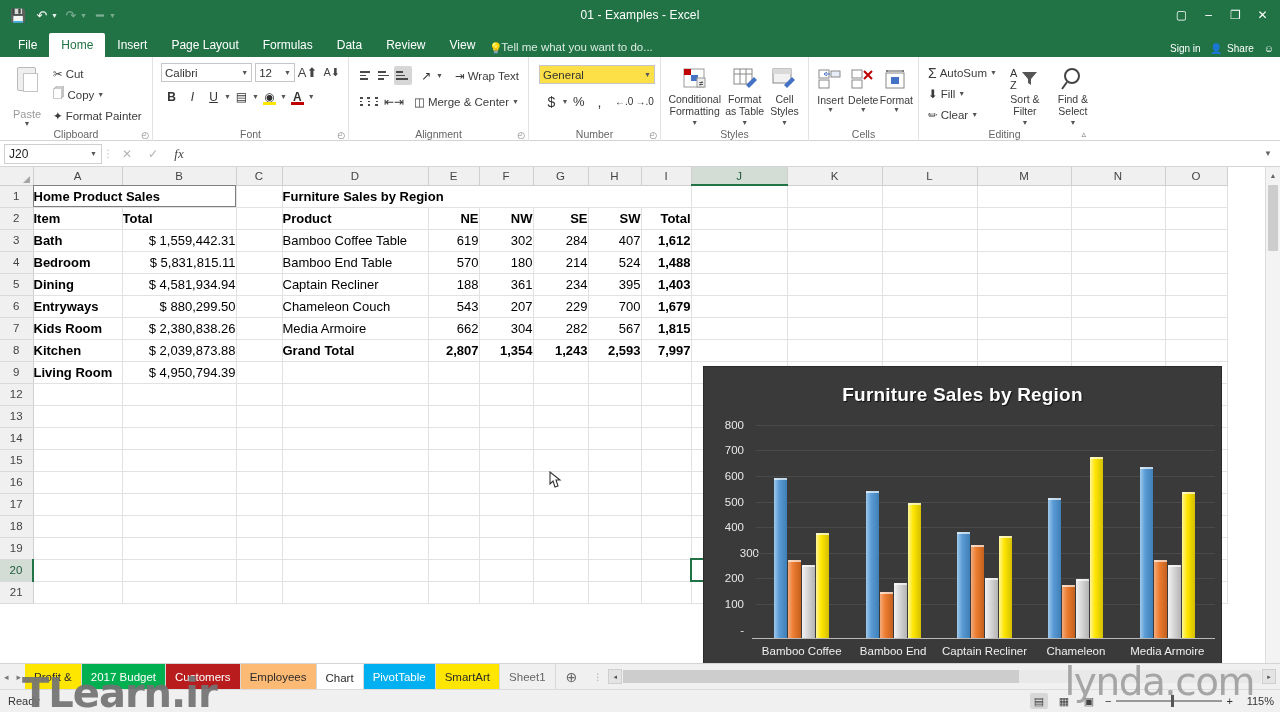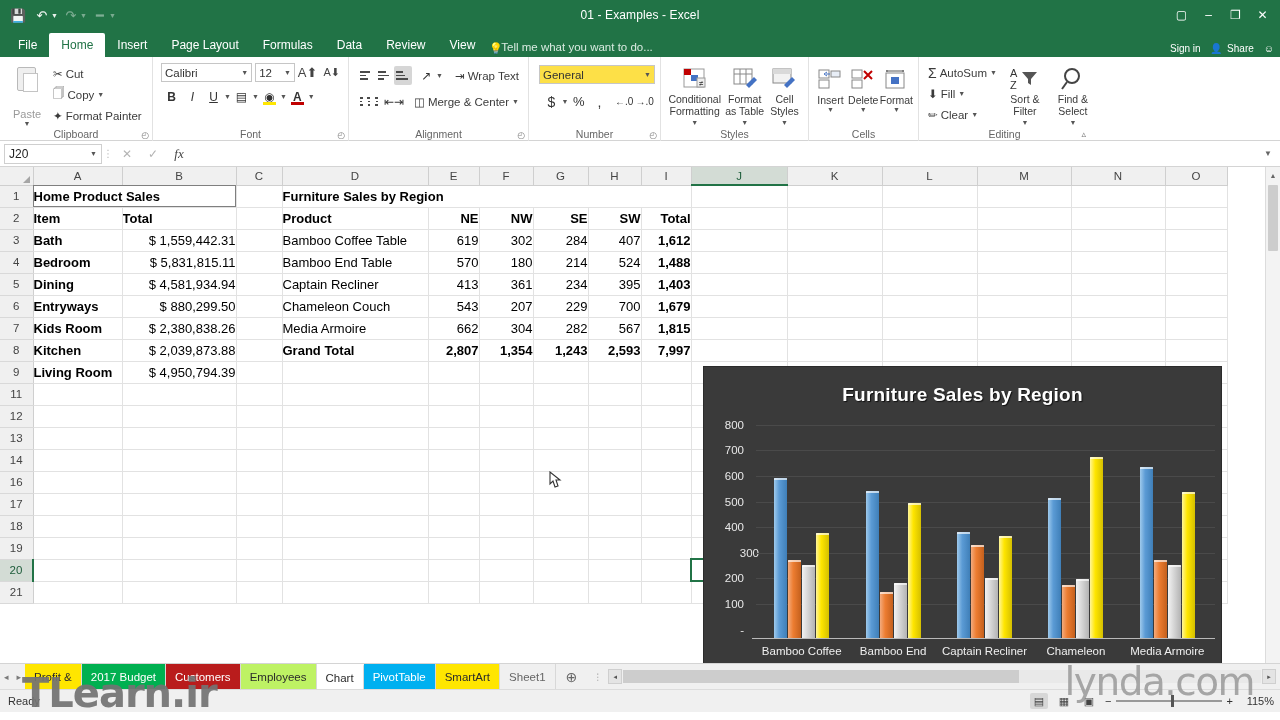--- a/index.html
+++ b/index.html
@@ -714,21 +714,21 @@
       <td class="cell"></td>
       <td class="cell"></td>
     </tr>
 
     <tr>
       <th class="rowhead">5</th>
       <td class="cell b">Dining</td>
       <td class="cell r">$ 4,581,934.94</td>
       <td class="cell"></td>
       <td class="cell">Captain Recliner</td>
-      <td class="cell r">413</td>
+      <td class="cell r">188</td>
       <td class="cell r">361</td>
       <td class="cell r">234</td>
       <td class="cell r">395</td>
       <td class="cell b r">1,403</td>
       <td class="cell"></td>
       <td class="cell"></td>
       <td class="cell"></td>
       <td class="cell"></td>
       <td class="cell"></td>
       <td class="cell"></td>
@@ -804,75 +804,75 @@
       <td class="cell"></td>
       <td class="cell"></td>
       <td class="cell"></td>
       <td class="cell"></td>
       <td class="cell"></td>
       <td class="cell"></td>
       <td class="cell"></td>
     </tr>
 
     <tr>
-          <th class="rowhead">11</th>
+          <th class="rowhead">12</th>
           <td class="cell"></td>
           <td class="cell"></td>
           <td class="cell"></td>
           <td class="cell"></td>
           <td class="cell"></td>
           <td class="cell"></td>
           <td class="cell"></td>
           <td class="cell"></td>
           <td class="cell"></td>
           <td class="cell"></td>
           <td class="cell"></td>
           <td class="cell"></td>
           <td class="cell"></td>
           <td class="cell"></td>
           <td class="cell"></td>
         </tr>
     <tr>
-          <th class="rowhead">12</th>
+          <th class="rowhead">13</th>
           <td class="cell"></td>
           <td class="cell"></td>
           <td class="cell"></td>
           <td class="cell"></td>
           <td class="cell"></td>
           <td class="cell"></td>
           <td class="cell"></td>
           <td class="cell"></td>
           <td class="cell"></td>
           <td class="cell"></td>
           <td class="cell"></td>
           <td class="cell"></td>
           <td class="cell"></td>
           <td class="cell"></td>
           <td class="cell"></td>
         </tr>
     <tr>
-          <th class="rowhead">13</th>
+          <th class="rowhead">14</th>
           <td class="cell"></td>
           <td class="cell"></td>
           <td class="cell"></td>
           <td class="cell"></td>
           <td class="cell"></td>
           <td class="cell"></td>
           <td class="cell"></td>
           <td class="cell"></td>
           <td class="cell"></td>
           <td class="cell"></td>
           <td class="cell"></td>
           <td class="cell"></td>
           <td class="cell"></td>
           <td class="cell"></td>
           <td class="cell"></td>
         </tr>
     <tr>
-          <th class="rowhead">14</th>
+          <th class="rowhead">15</th>
           <td class="cell"></td>
           <td class="cell"></td>
           <td class="cell"></td>
           <td class="cell"></td>
           <td class="cell"></td>
           <td class="cell"></td>
           <td class="cell"></td>
           <td class="cell"></td>
           <td class="cell"></td>
           <td class="cell"></td>
@@ -1071,21 +1071,21 @@
 </div>
 
 <div class="tabsrow">
   <div class="tabnav">
     <span>◂</span>
     <span>▸</span>
   </div>
   <div class="stab" style="background:#ffe600">Profit &amp;</div>
   <div class="stab" style="background:#00b050;color:#fff">2017 Budget</div>
   <div class="stab" style="background:#b91c1c;color:#fff">Customers</div>
-  <div class="stab" style="background:#bef264">Employees</div>
+  <div class="stab" style="background:#fdba74">Employees</div>
   <div class="stab active">Chart</div>
   <div class="stab" style="background:#00b0f0;color:#fff">PivotTable</div>
   <div class="stab" style="background:#ffe600">SmartArt</div>
   <div class="stab" style="color:#666">Sheet1</div>
   <div class="addsheet">⊕</div>
   <div class="hsplit">⋮</div>
   <div class="hscroll">
     <div class="hs-left">◂</div>
     <div class="hs-track">
       <div class="hs-thumb"></div>

